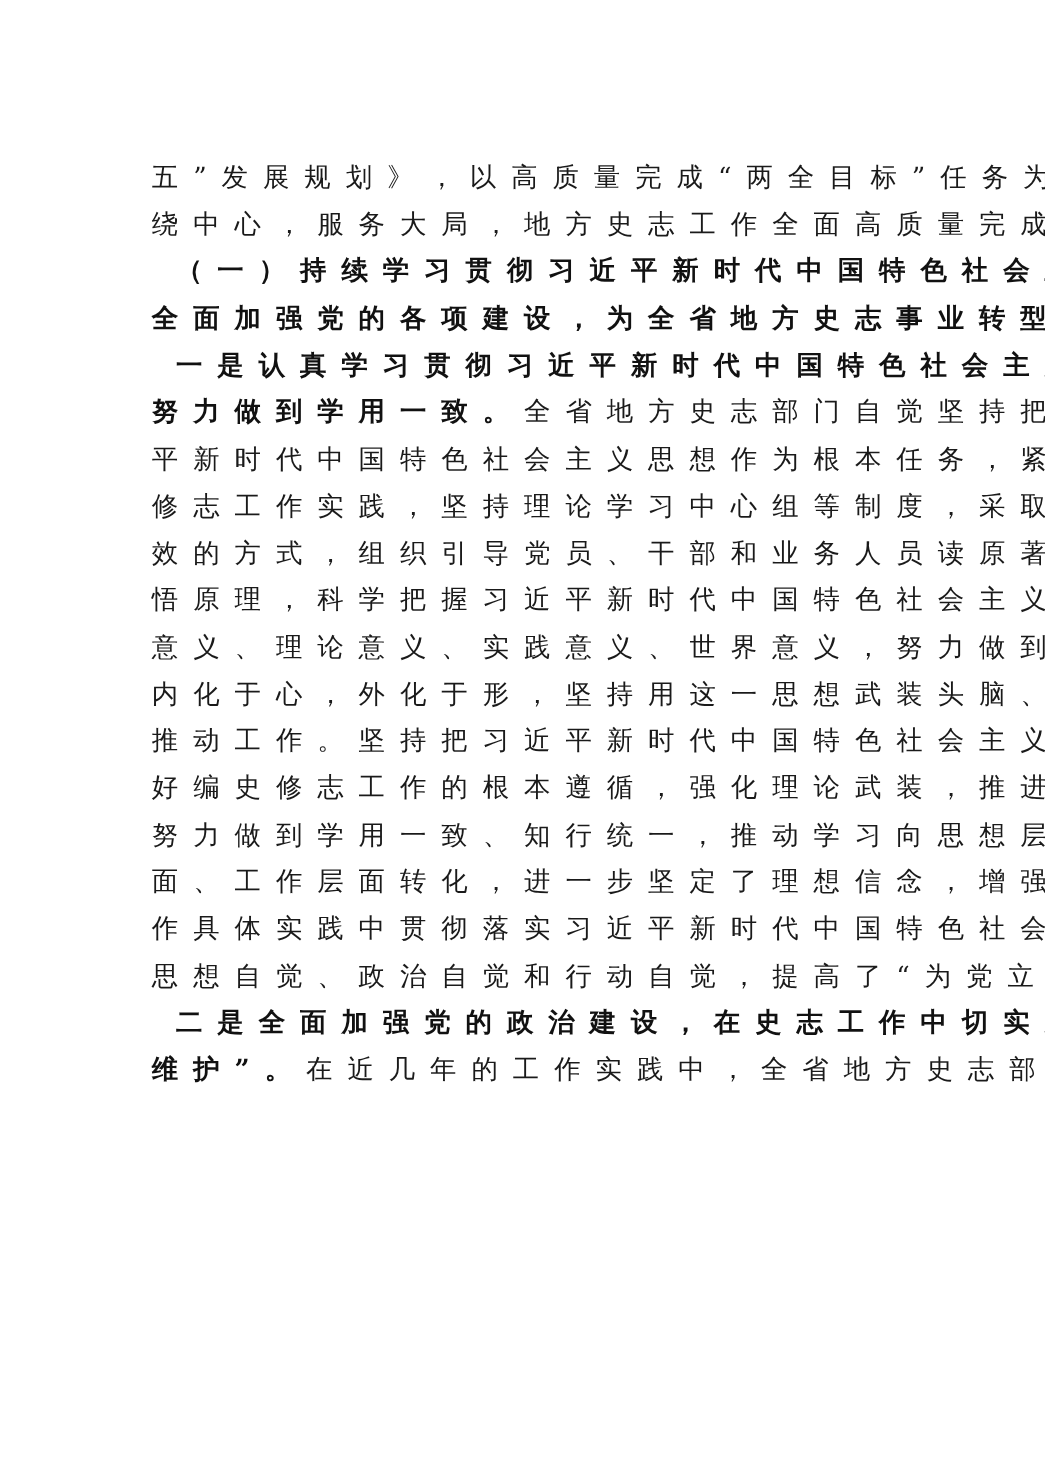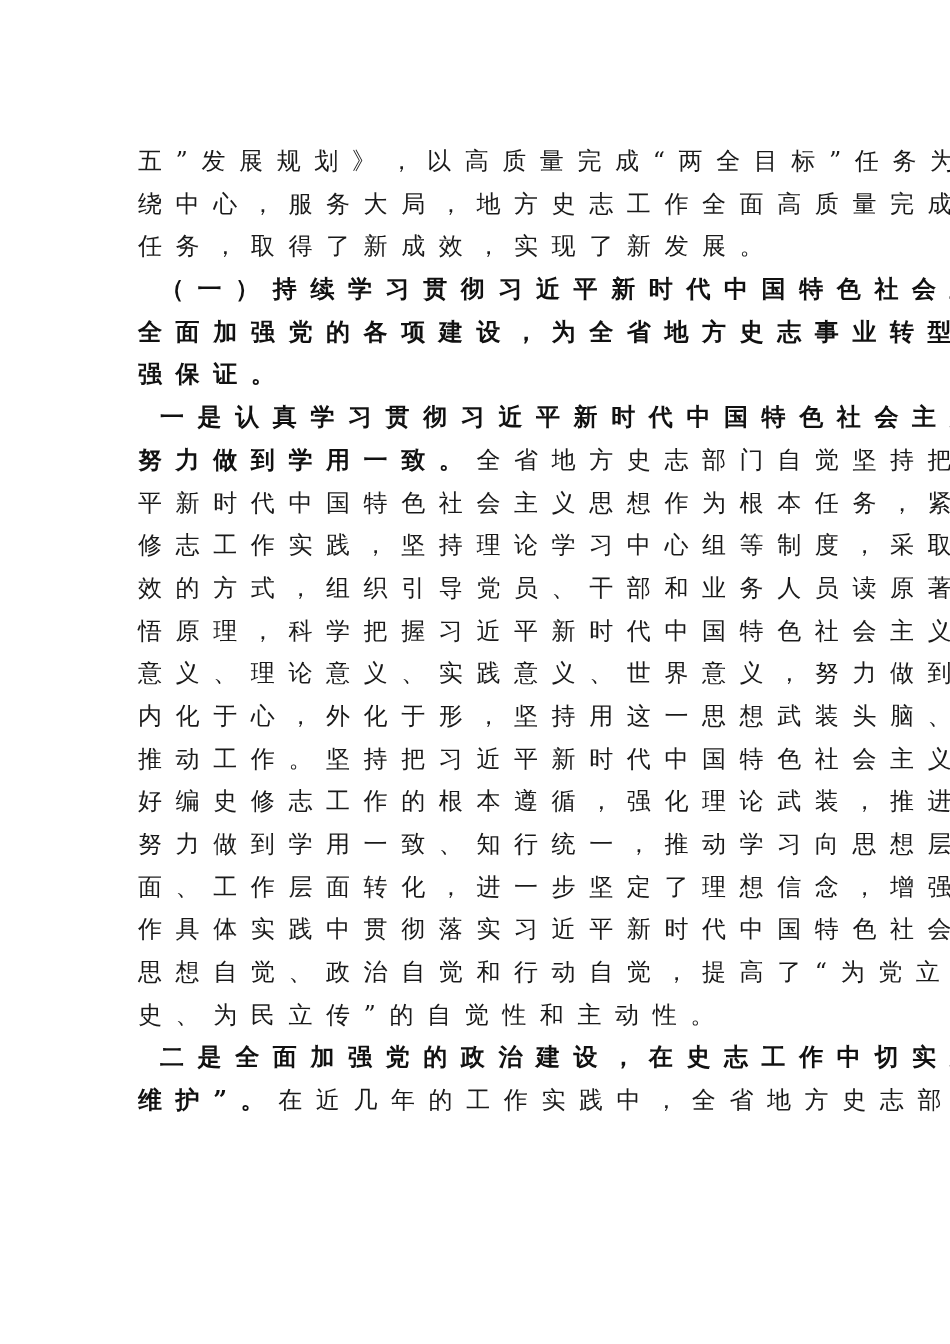--- a/index.html
+++ b/index.html
@@ -43,45 +43,42 @@
     .para { margin: 0; }
   </style>
 </head>
 <body>
 
 <div class="page">
 
   <div class="para">
     <span class="line">五”发展规划》，以高质量完成“两全目标”任务为重点，围</span>
     <span class="line">绕中心，服务大局，地方史志工作全面高质量完成规划确定的</span>
-    <span class="line">任务，取得了新成效，实现了新发展。</span>
   </div>
 
   <div class="para heading">
     <span class="line indent">（一）持续学习贯彻习近平新时代中国特色社会主义思想，</span>
     <span class="line">全面加强党的各项建设，为全省地方史志事业转型发展提供坚</span>
-    <span class="line">强保证。</span>
   </div>
 
   <div class="para">
     <span class="line indent lead">一是认真学习贯彻习近平新时代中国特色社会主义思想，不</span>
     <span class="line"><span class="lead">努力做到学用一致。</span><span>全省地方史志部门自觉坚持把学习贯彻习近</span></span>
     <span class="line">平新时代中国特色社会主义思想作为根本任务，紧密结合编史</span>
     <span class="line">修志工作实践，坚持理论学习中心组等制度，采取各种行之有</span>
     <span class="line">效的方式，组织引导党员、干部和业务人员读原著、学原文、</span>
     <span class="line">悟原理，科学把握习近平新时代中国特色社会主义思想的时代</span>
     <span class="line">意义、理论意义、实践意义、世界意义，努力做到学深悟透，</span>
     <span class="line">内化于心，外化于形，坚持用这一思想武装头脑、指导实践、</span>
     <span class="line">推动工作。坚持把习近平新时代中国特色社会主义思想作为搞</span>
     <span class="line">好编史修志工作的根本遵循，强化理论武装，推进学思践悟，</span>
     <span class="line">努力做到学用一致、知行统一，推动学习向思想层面、精神层</span>
     <span class="line">面、工作层面转化，进一步坚定了理想信念，增强了在史志工</span>
     <span class="line">作具体实践中贯彻落实习近平新时代中国特色社会主义思想的</span>
     <span class="line">思想自觉、政治自觉和行动自觉，提高了“为党立言、为国存</span>
-    <span class="line">史、为民立传”的自觉性和主动性。</span>
   </div>
 
   <div class="para">
     <span class="line indent lead">二是全面加强党的政治建设，在史志工作中切实践行“两个</span>
     <span class="line"><span class="lead">维护”。</span><span>在近几年的工作实践中，全省地方史志部门坚持以党</span></span>
   </div>
 
 </div>
 
 </body></html>

